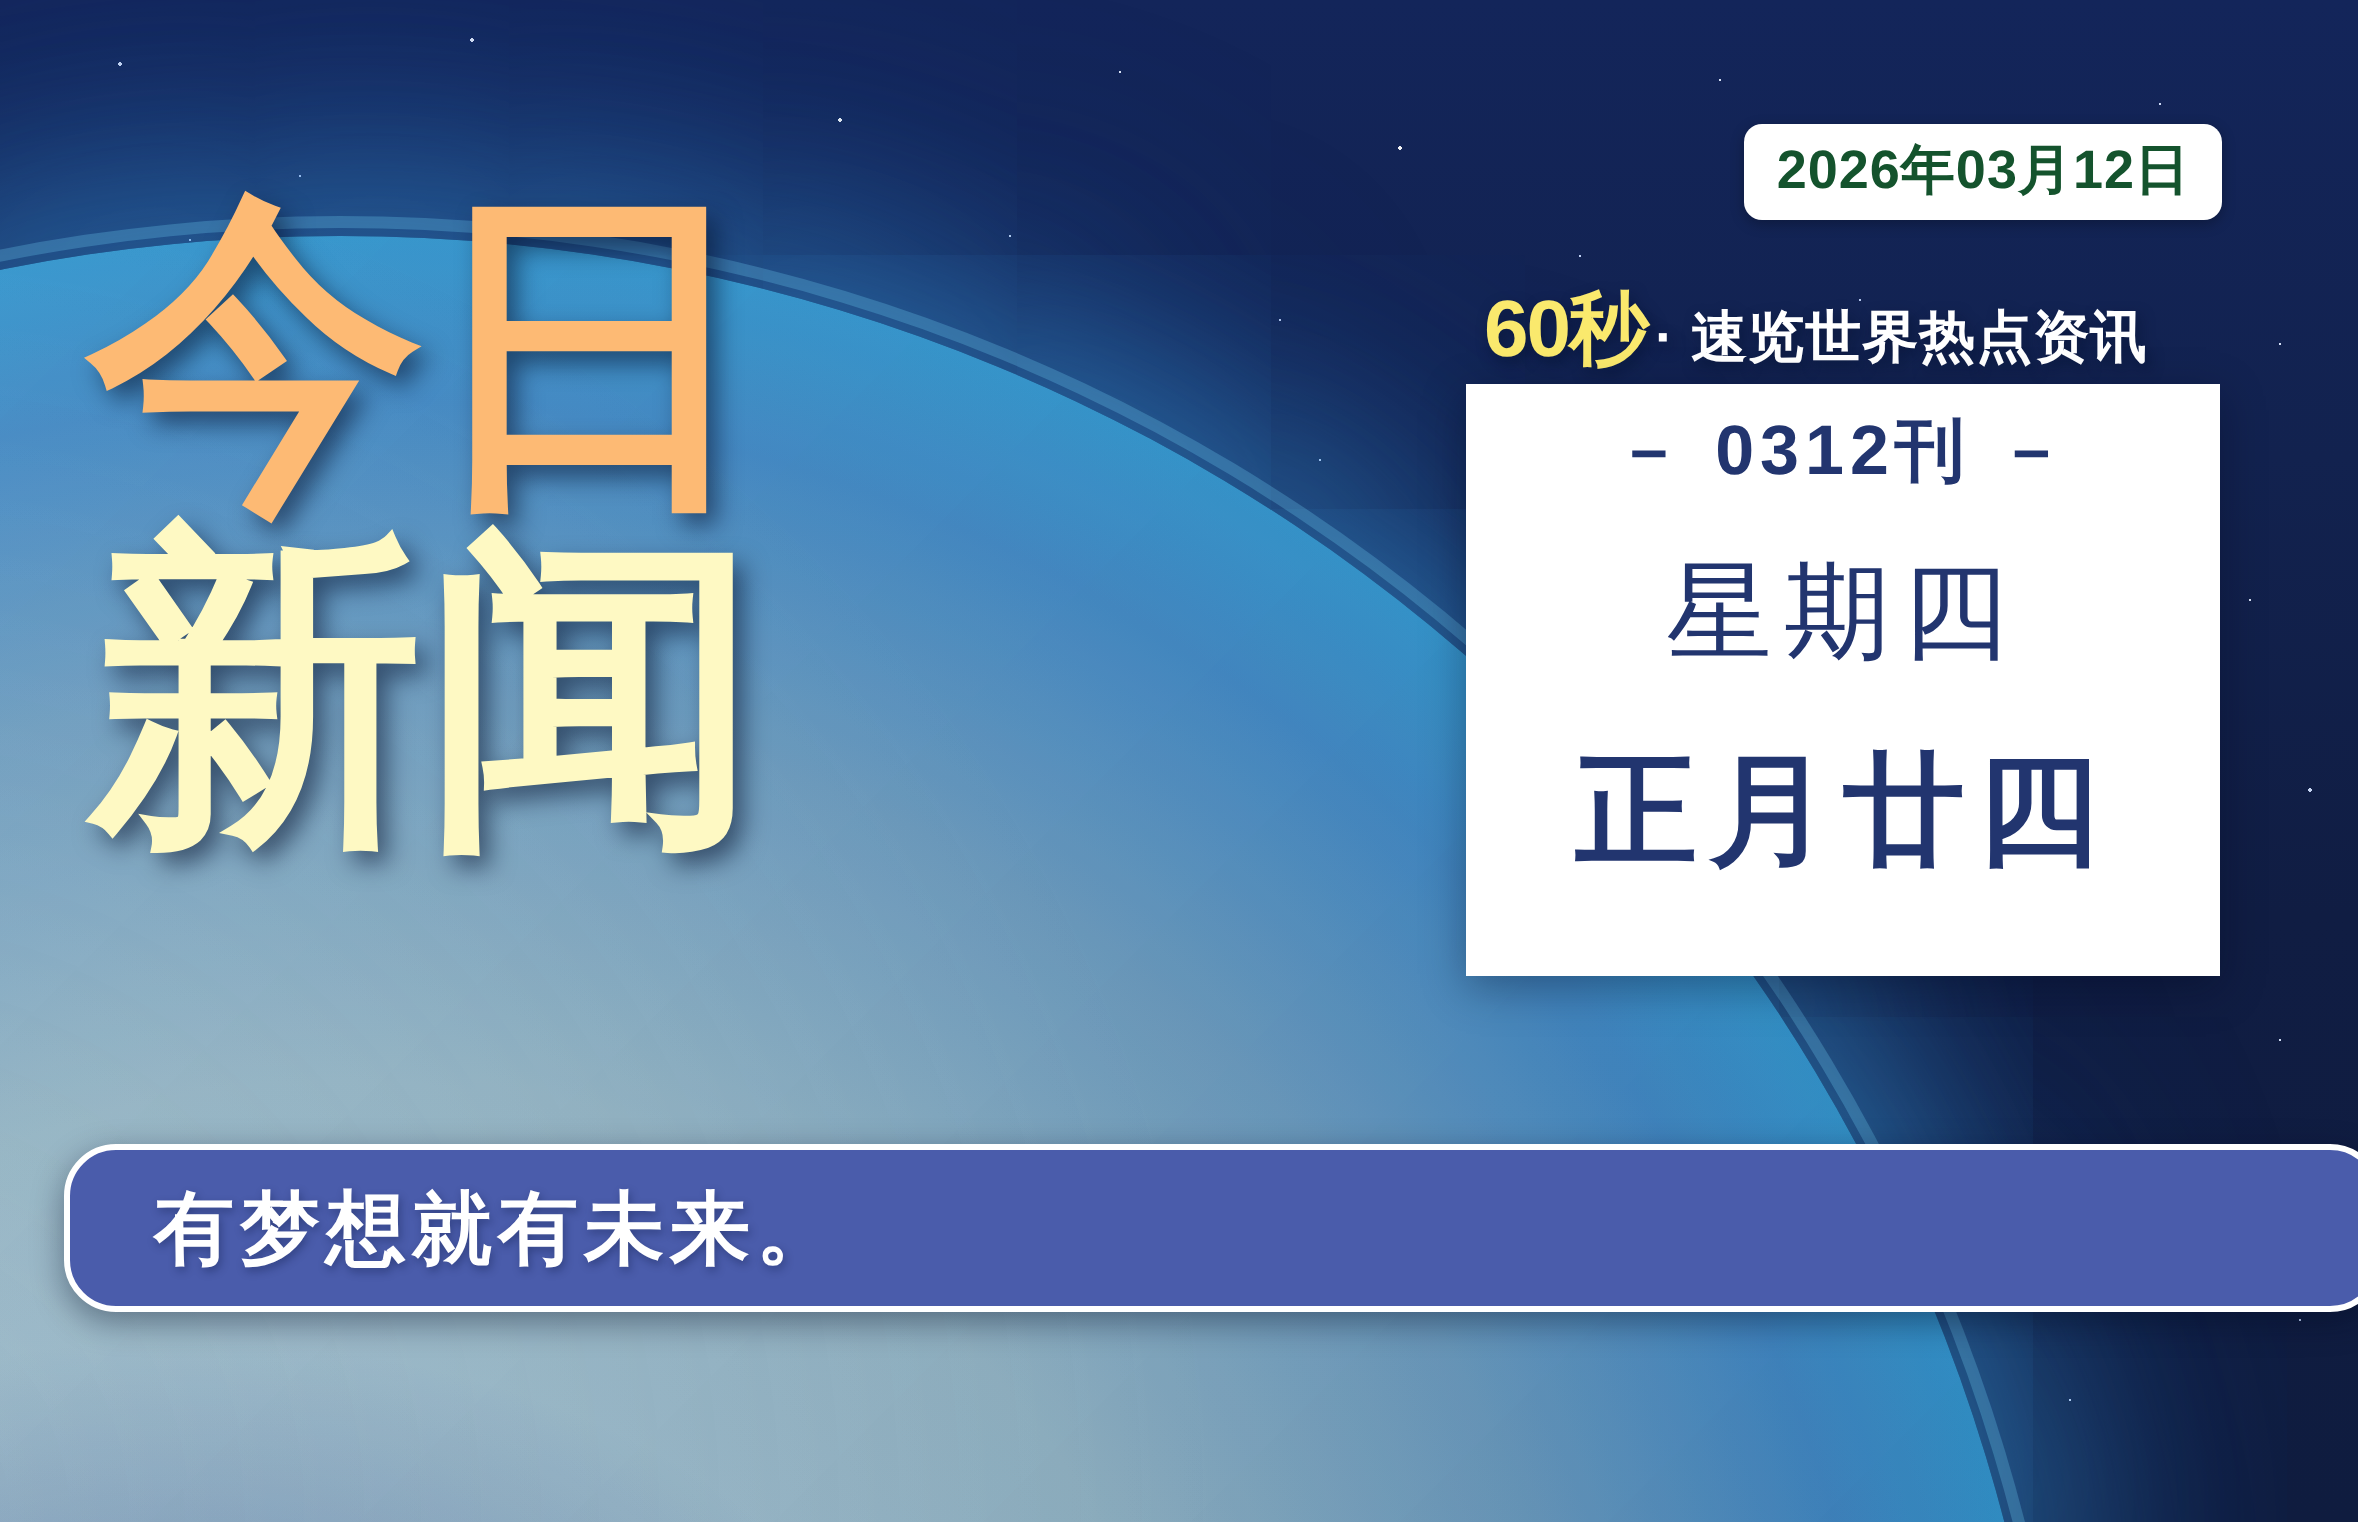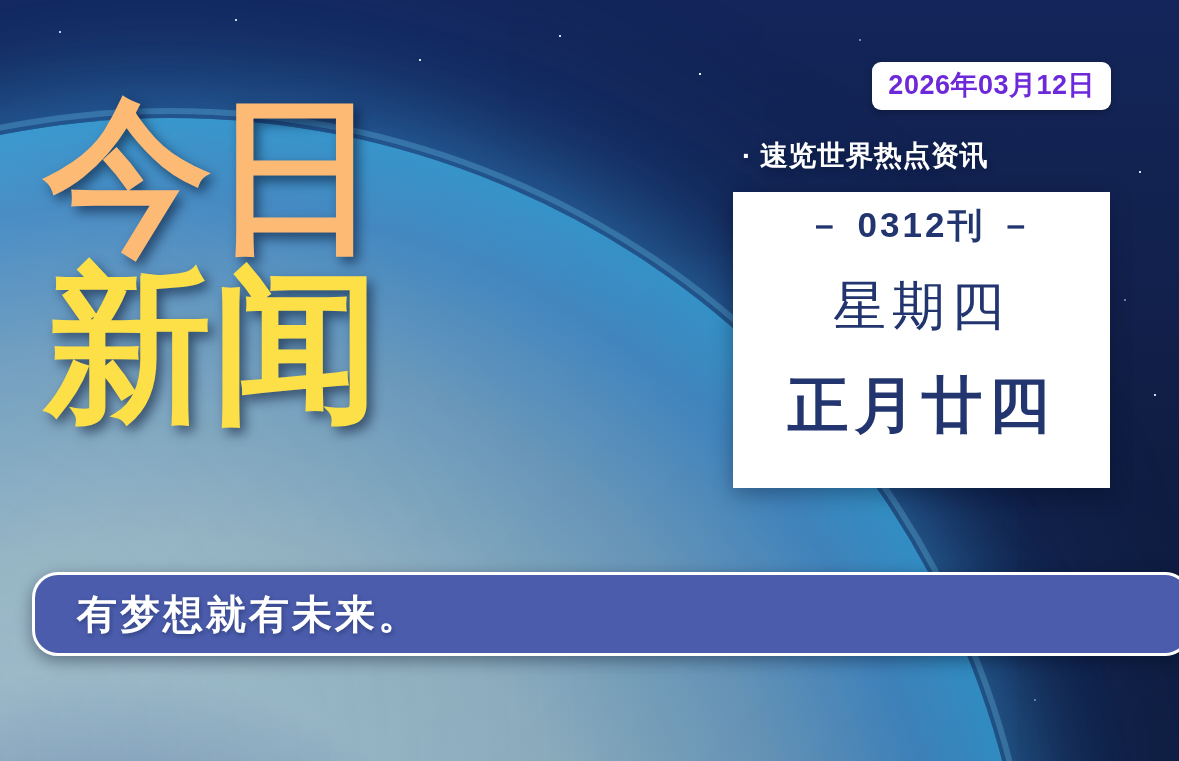--- a/index.html
+++ b/index.html
@@ -115,26 +115,26 @@
   }
 
   
   .title{position:absolute;left:44px;top:96px;line-height:.96;letter-spacing:.01em;}
   .title .line{
     font-size:168px;font-weight:700;
     text-shadow:5px 6px 12px rgba(4,14,42,.55);
     white-space:nowrap;
   }
   .title .l1{color:#fdba74;text-align:center;}
-  .title .l2{color:#fde047;margin-top:8px;}
+  .title .l2{color:#fef9c3;margin-top:8px;}
 
   
   .date-badge{
     position:absolute;right:68px;top:62px;
-    background:#ffffff;color:#6d28d9;
+    background:#ffffff;color:#14532d;
     font-size:27px;font-weight:700;
     padding:5px 16px 7px;border-radius:9px;
     white-space:nowrap;letter-spacing:.5px;
     box-shadow:0 2px 7px rgba(0,0,0,.28);
   }
 
   
   .tagline{
     position:absolute;left:742px;top:137px;
     display:flex;align-items:baseline;gap:4px;white-space:nowrap;
@@ -189,20 +189,21 @@
   </div>
 
   <div class="title">
     <div class="line l1">今日</div>
     <div class="line l2">新闻</div>
   </div>
 
   <div class="date-badge">2026年03月12日</div>
 
   <div class="tagline">
+    <span class="sec">60秒</span>
     <span class="rest">· 速览世界热点资讯</span>
   </div>
 
   <div class="card">
     <div class="issue">－ 0312刊 －</div>
     <div class="weekday">星期四</div>
     <div class="lunar">正月廿四</div>
   </div>
 
   <div class="quote-bar">

